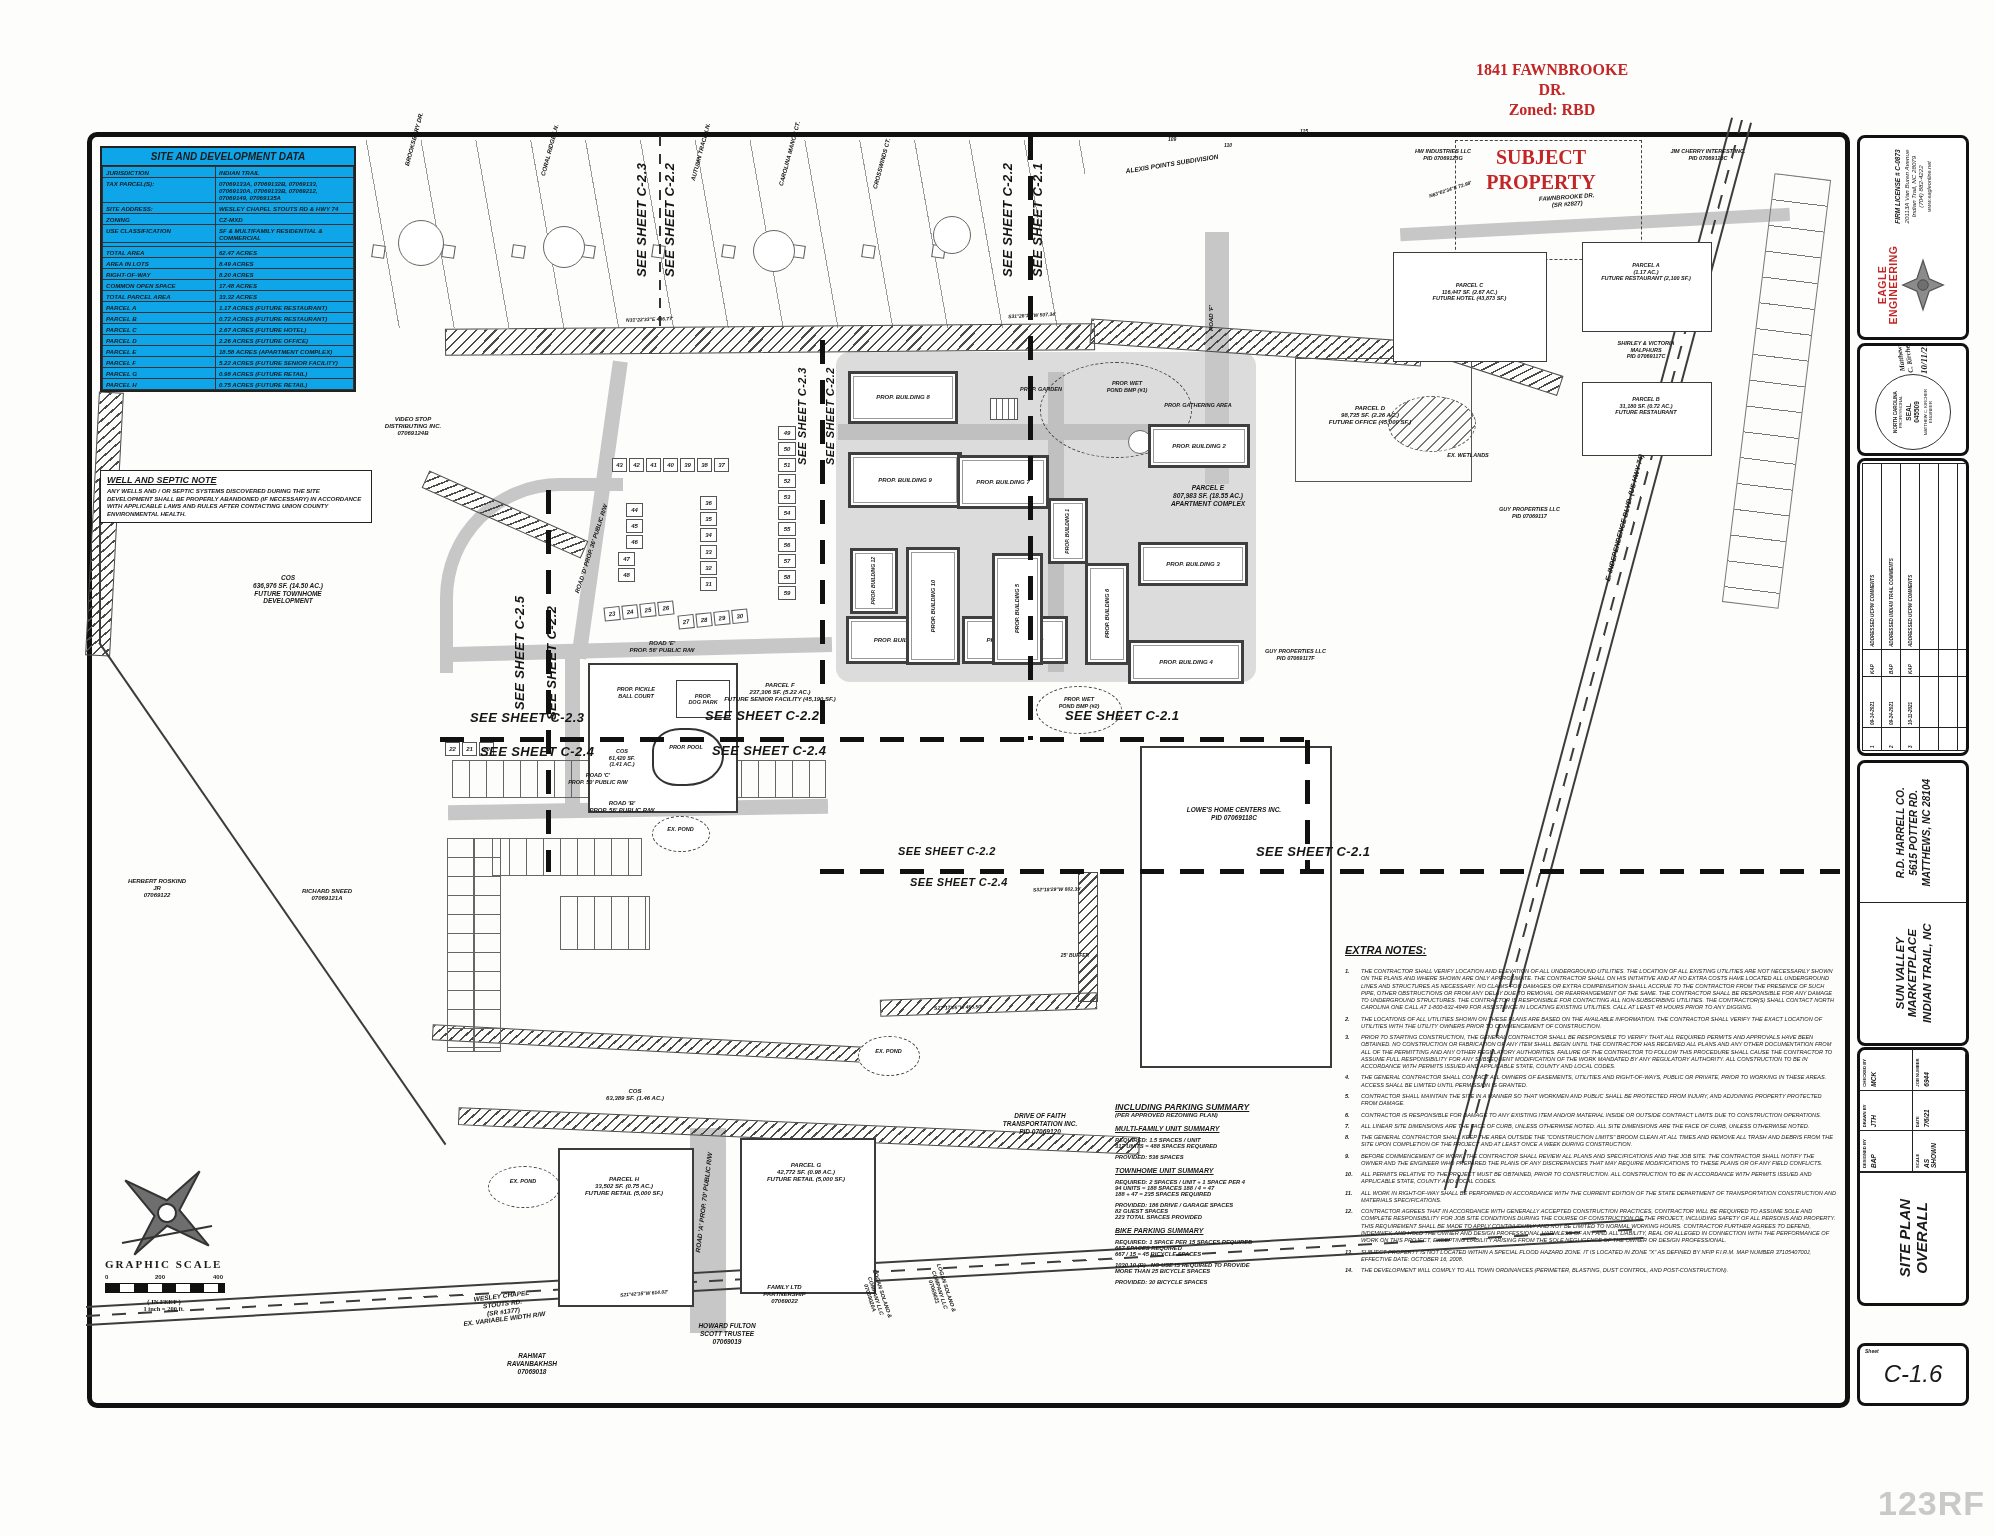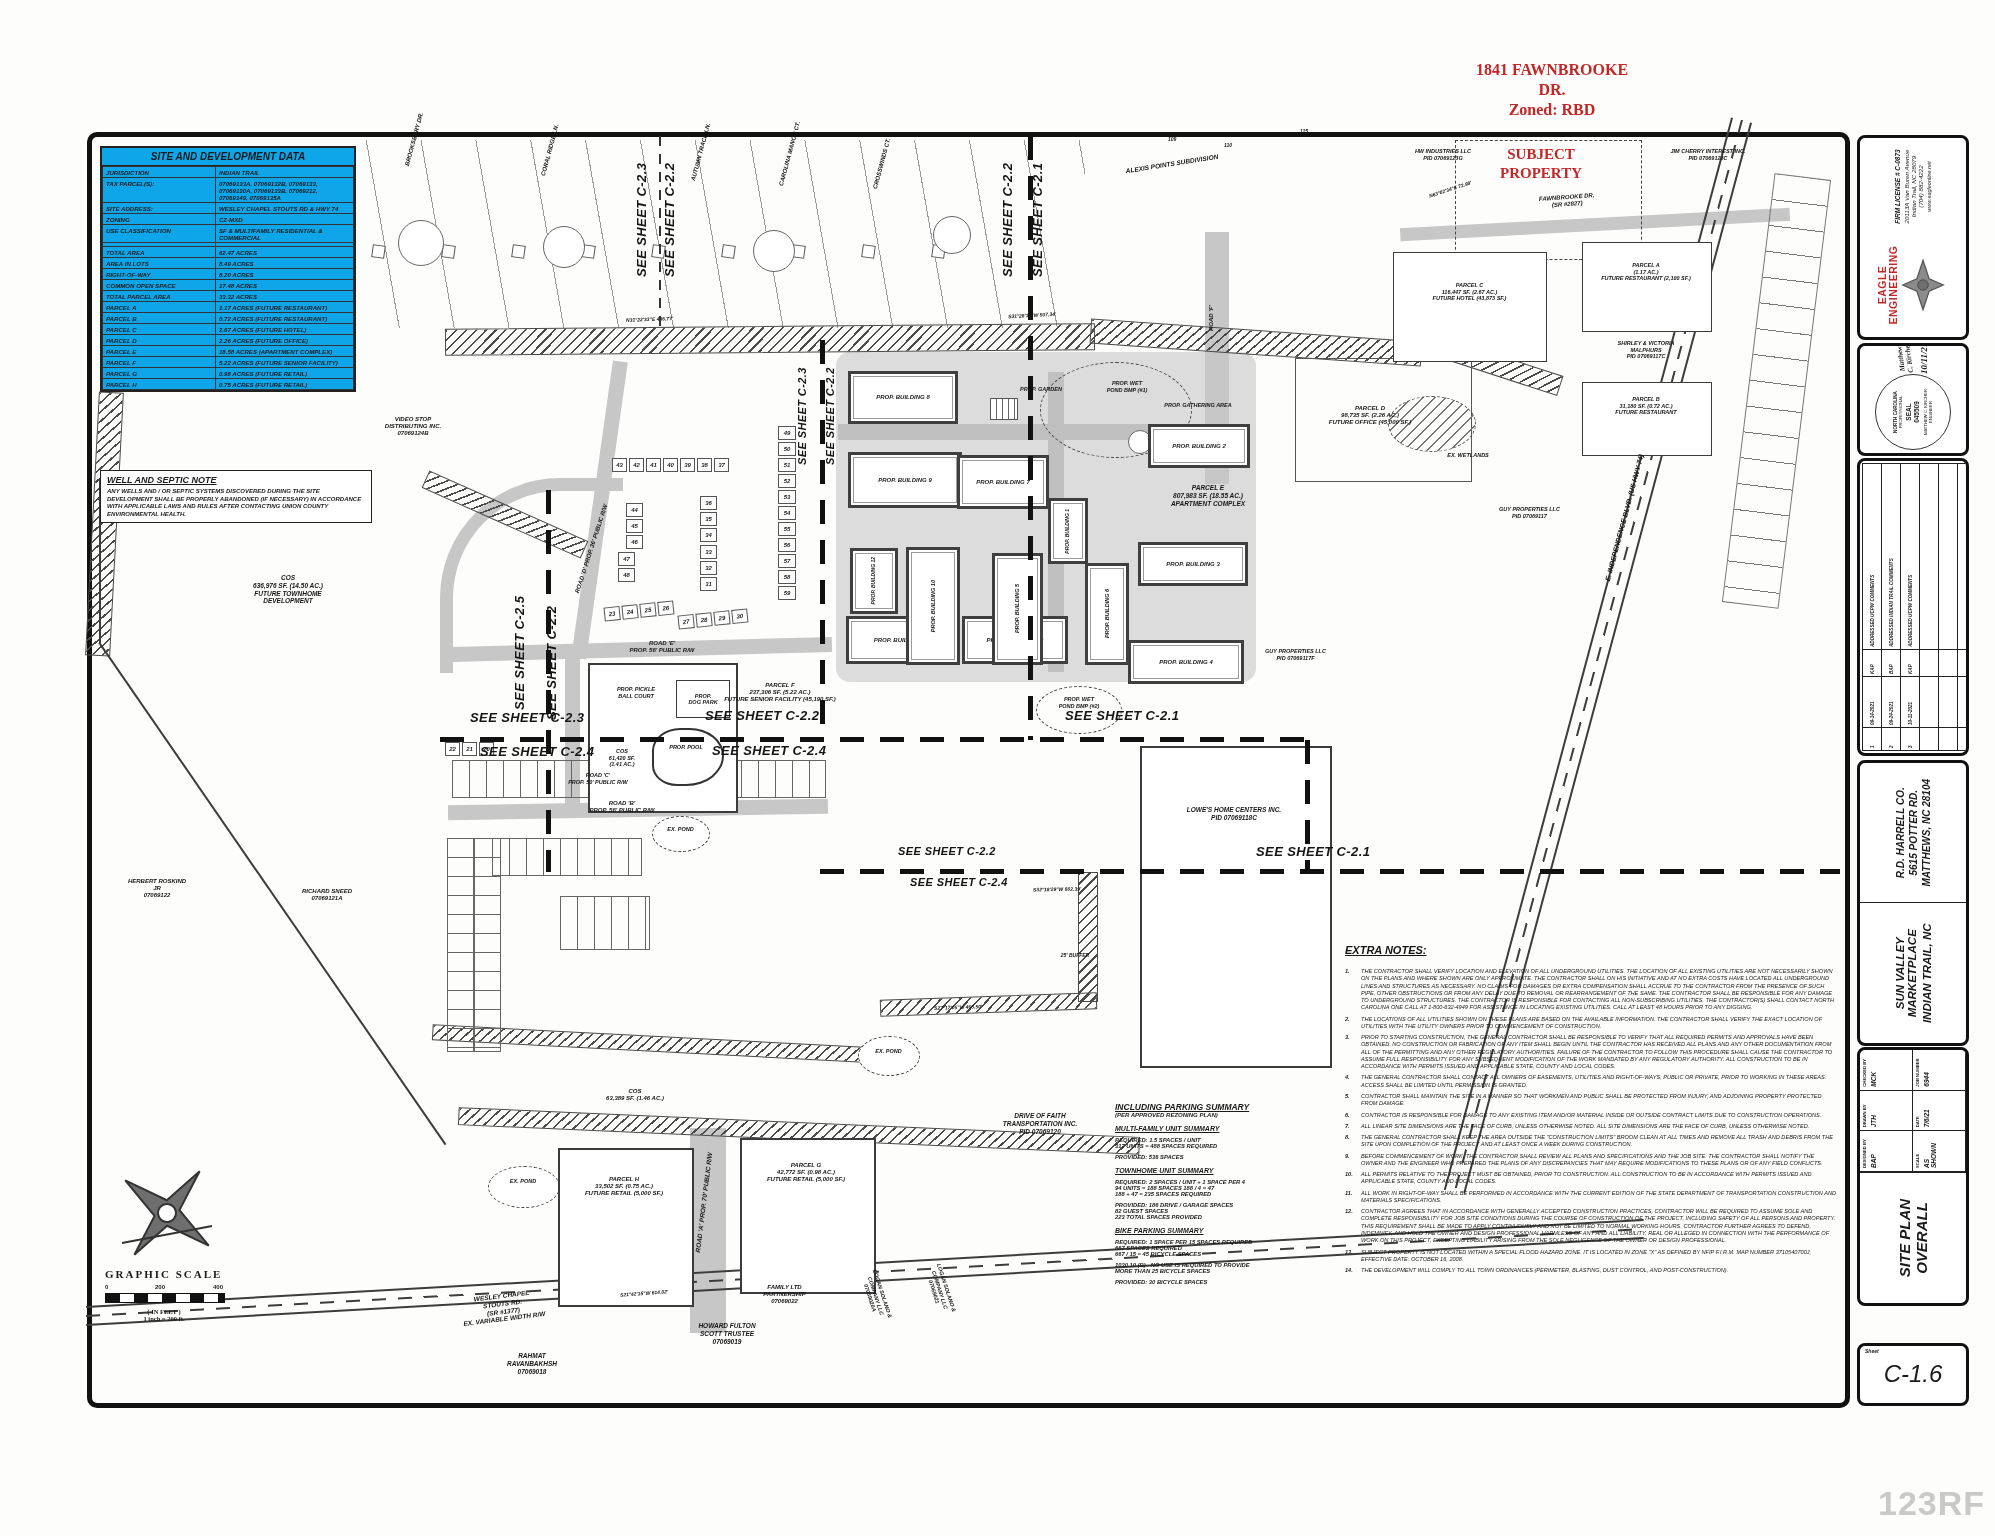--- a/index.html
+++ b/index.html
@@ -75,21 +75,21 @@
   .wm{position:absolute;color:#c9c9c9;font-weight:700;z-index:10;}
 </style>
 </head>
 <body>
 
 <div class="frame" style="left:87px;top:132px;width:1753px;height:1266px;"></div>
 
 <div class="red" style="left:1452px;top:60px;width:200px;font-size:16px;">1841 FAWNBROOKE
 DR.
 Zoned: RBD</div>
-<div class="red" style="left:1486px;top:145px;width:110px;font-size:15px;">SUBJECT
+<div class="red" style="left:1486px;top:145px;width:110px;font-size:20px;">SUBJECT
 PROPERTY</div>
 <div class="dashbox" style="left:1455px;top:140px;width:185px;height:118px;"></div>
 
 <div class="sdt" style="left:100px;top:146px;">
   <div class="ttl">SITE AND DEVELOPMENT DATA</div>
   <table>
       <tbody>
 
   <tr>
       <td>JURISDICTION</td>
@@ -594,21 +594,21 @@
     </div>
   </div>
 
 <svg class="abs" style="left:112px;top:1158px;z-index:6;" width="110" height="110" viewBox="0 0 110 110">
   <g transform="rotate(38 55 55)">
     <path d="M55 2 L63 45 L108 55 L63 65 L55 108 L47 65 L2 55 L47 45 Z" fill="#6e6e6e" stroke="#333" stroke-width="2"></path>
     <circle cx="55" cy="55" r="9" fill="#fff" stroke="#333" stroke-width="2"></circle>
   </g>
   <line x1="10" y1="85" x2="100" y2="68" stroke="#333" stroke-width="2"></line>
 </svg>
-<div class="abs" style="left:105px;top:1258px;z-index:6;width:140px;margin-top:10px;">
+<div class="abs" style="left:105px;top:1258px;z-index:6;width:140px;">
   <div style="font-family:'Liberation Serif',serif;font-weight:700;font-size:11px;letter-spacing:2px;white-space:nowrap;">GRAPHIC SCALE</div>
   <div style="position:relative;height:22px;margin-top:4px;">
     <span style="position:absolute;left:0;top:0;font-size:6px;font-weight:700;">0</span>
     <span style="position:absolute;left:50px;top:0;font-size:6px;font-weight:700;">200</span>
     <span style="position:absolute;left:108px;top:0;font-size:6px;font-weight:700;">400</span>
     <div style="position:absolute;left:0;top:9px;width:118px;height:8px;border:1.5px solid #111;
          background:repeating-linear-gradient(90deg,#111 0 14px,#fff 14px 28px);"></div>
   </div>
   <div style="font-family:'Liberation Serif',serif;font-size:6.5px;font-weight:700;text-align:center;width:118px;margin-top:2px;">( IN FEET )</div>
   <div style="font-family:'Liberation Serif',serif;font-size:6.5px;font-weight:700;text-align:center;width:118px;">1 inch = 200 ft.</div>

